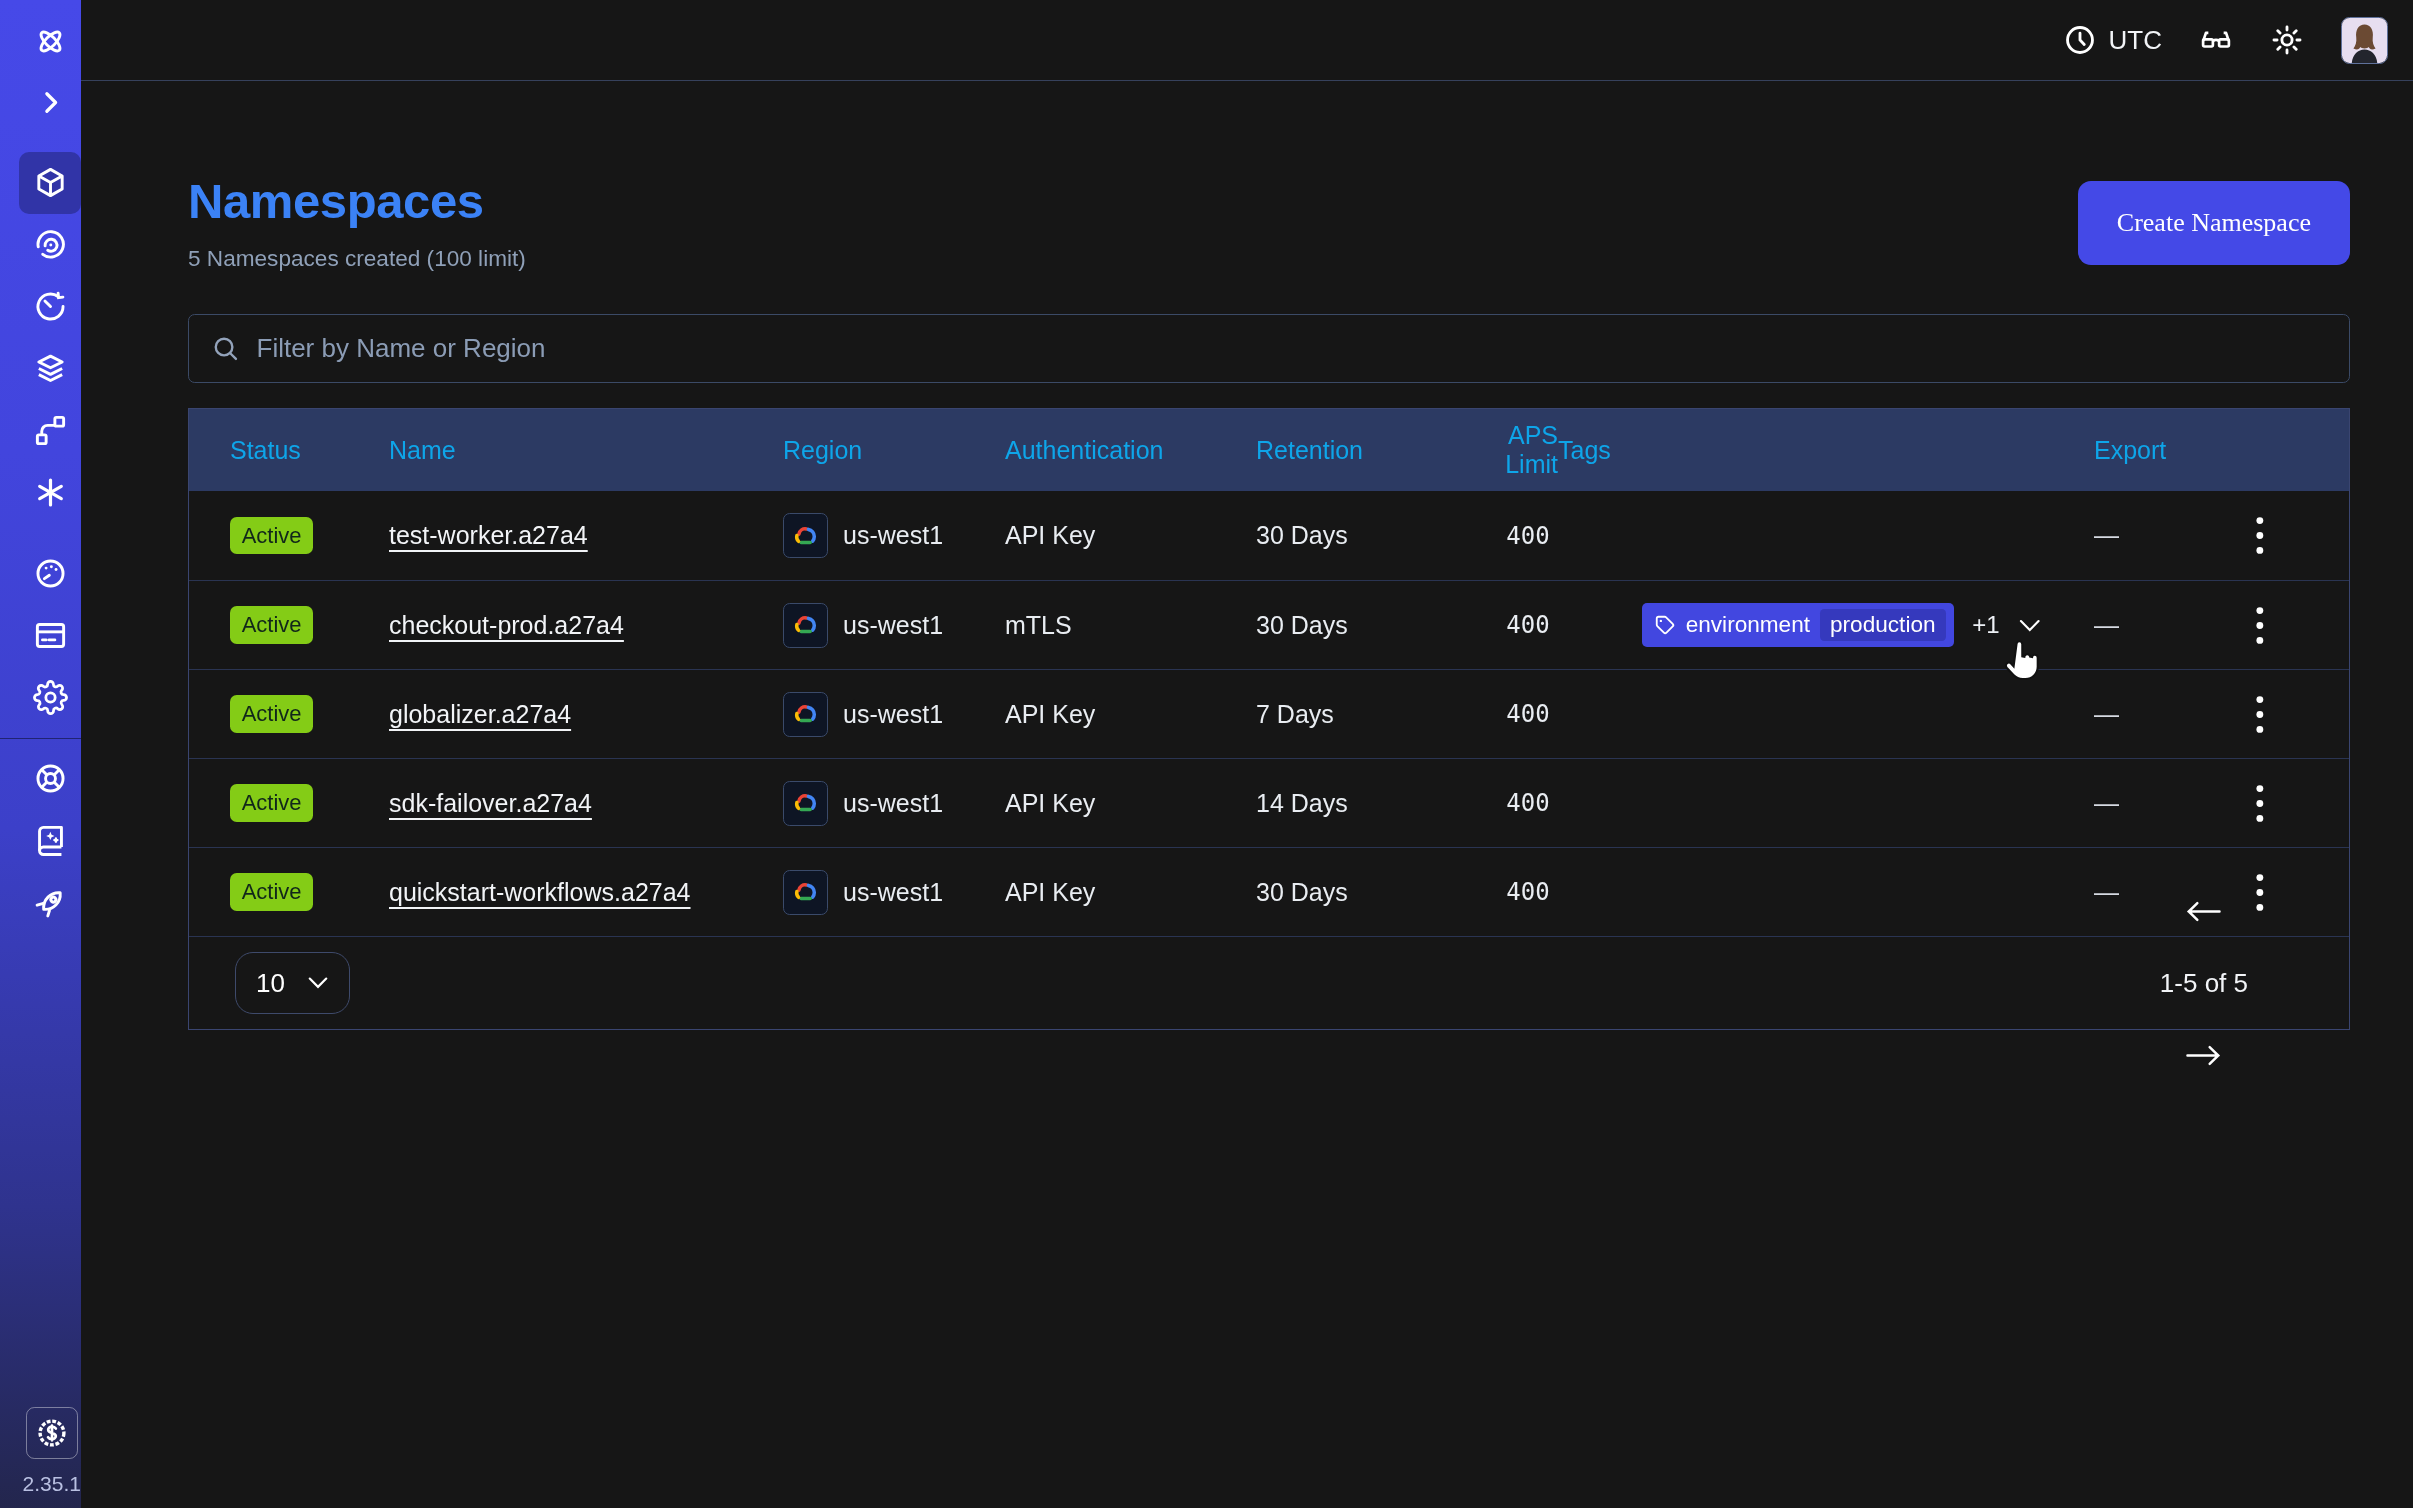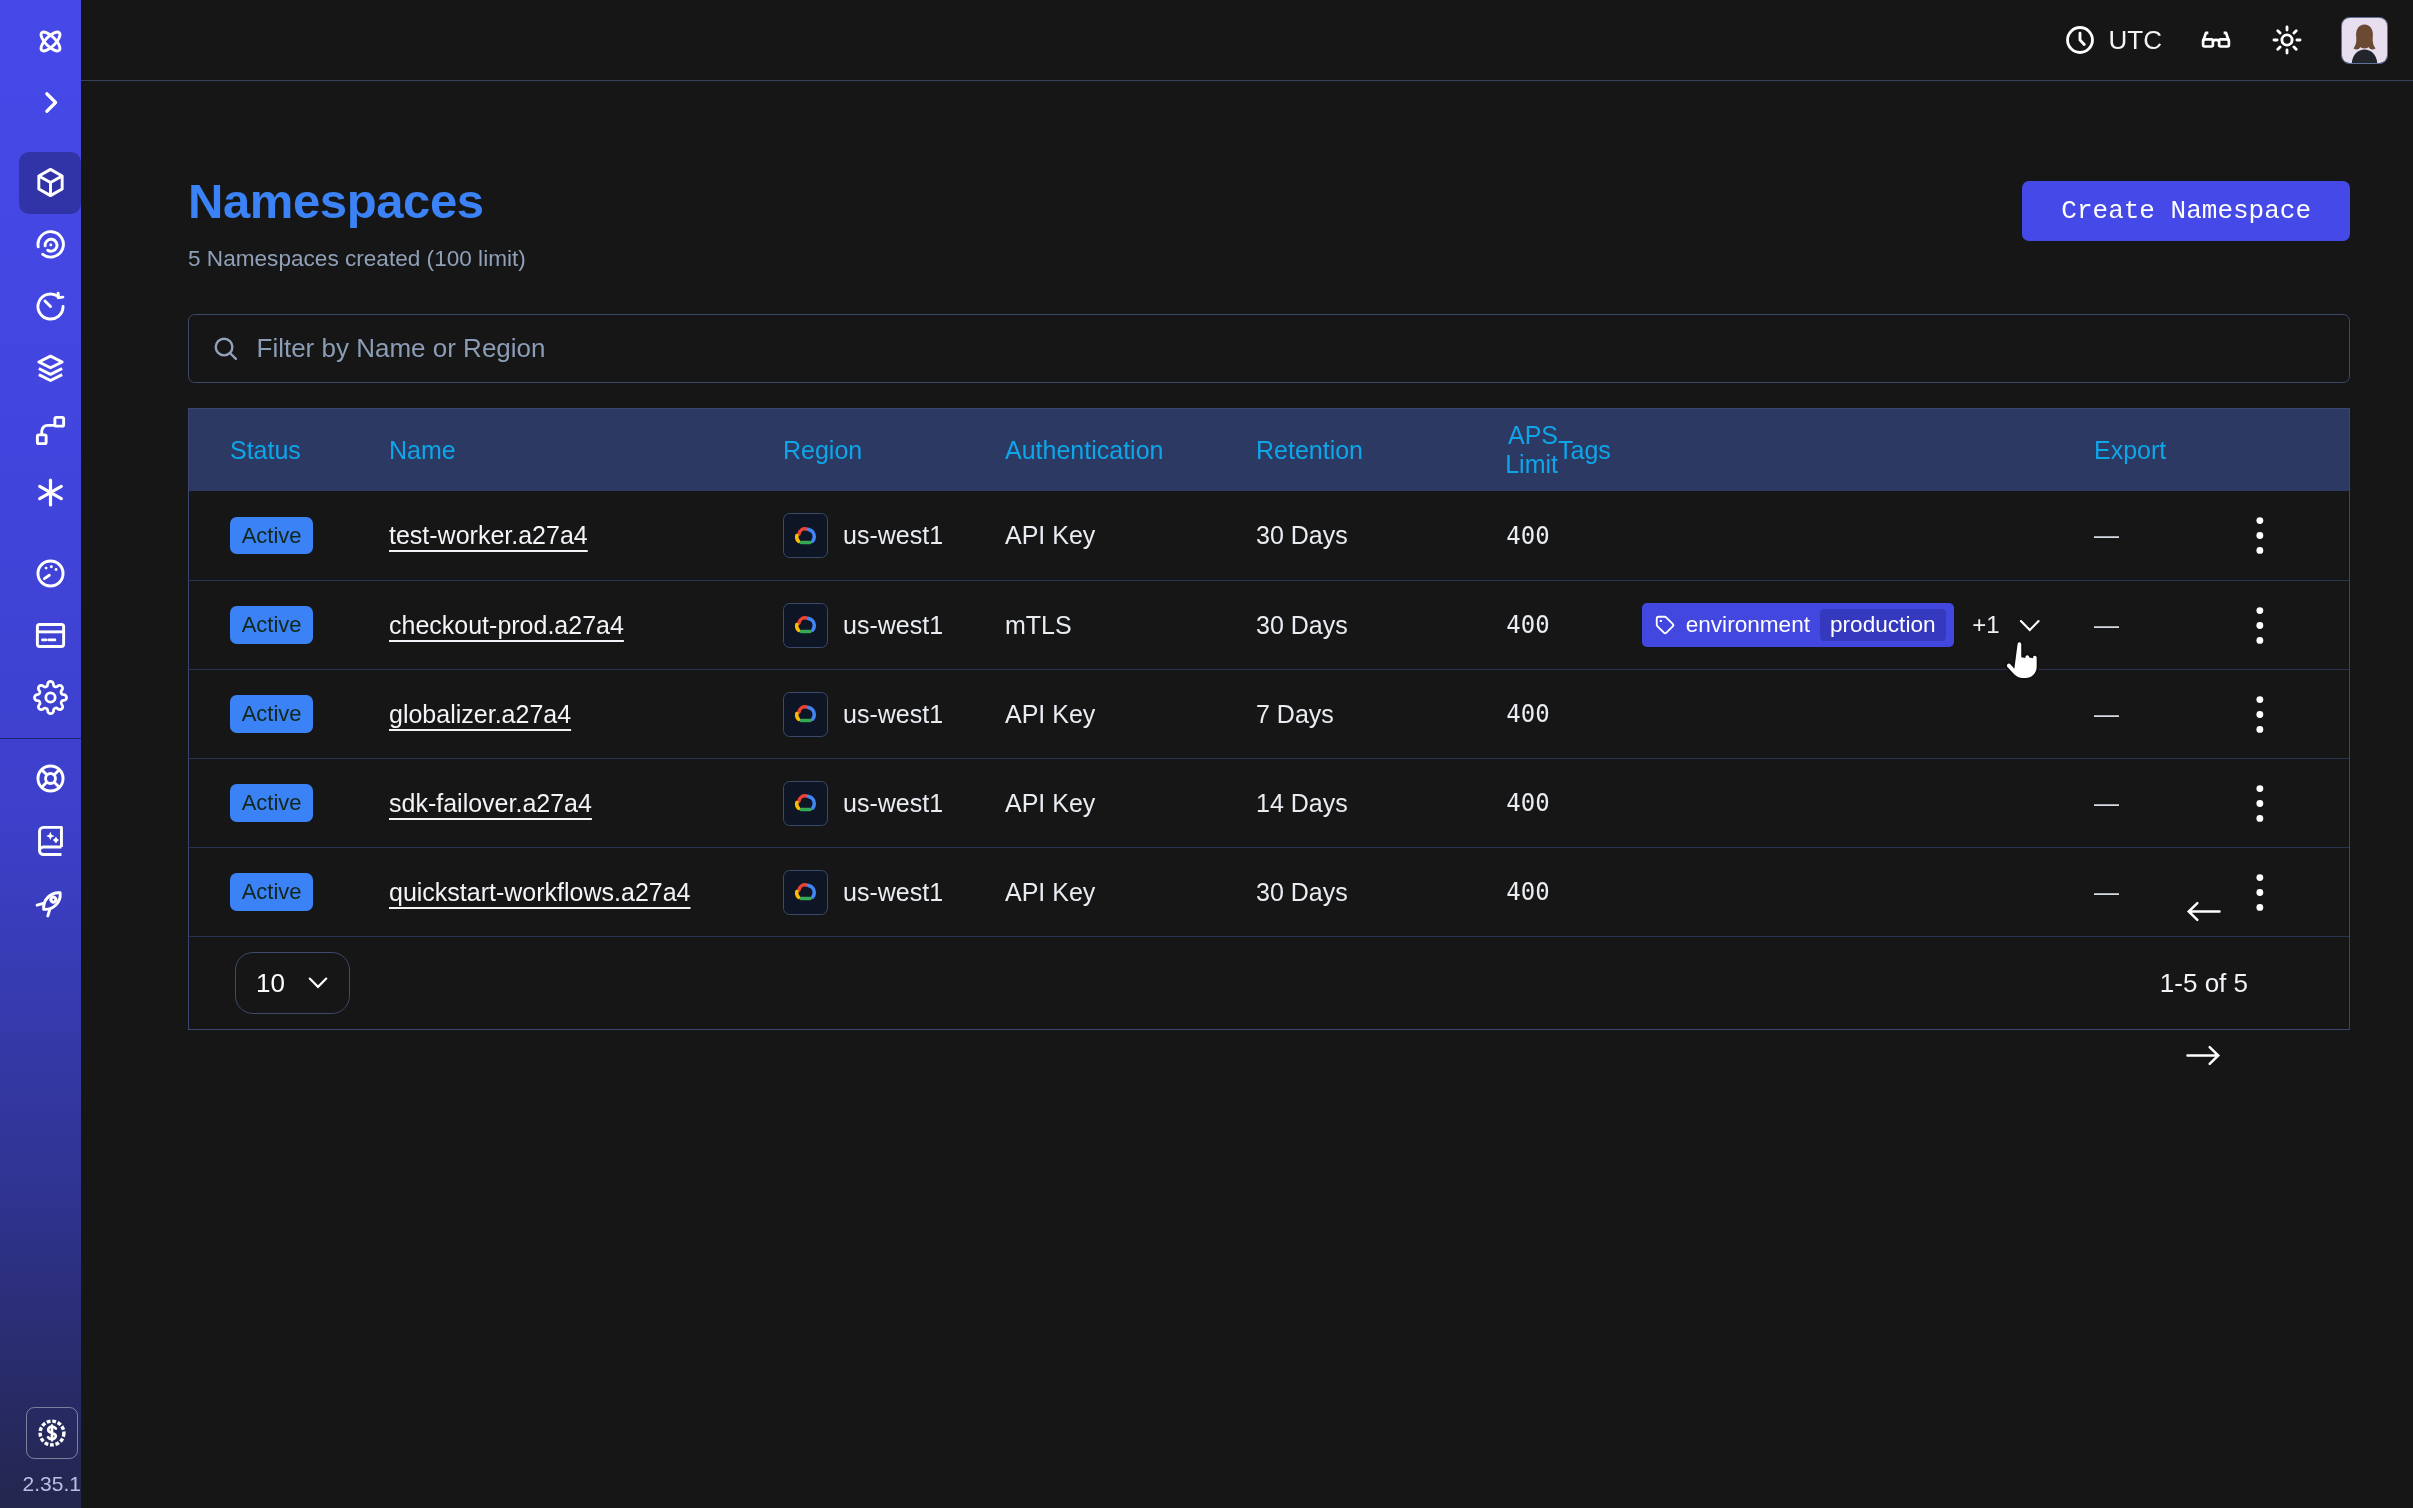--- a/index.html
+++ b/index.html
@@ -29,39 +29,39 @@
   .tz{display:flex;align-items:center;gap:11.7px;font-size:26px;color:#f2f4f7;}
   .icon-btn svg{width:34px;height:34px;display:block;}
   .avatar{width:45px;height:45px;border-radius:8.4px;border:1.7px solid #5f719b;overflow:hidden;flex:none;}
   .avatar svg{width:100%;height:100%;display:block;}
 
   
   .content{padding:0 63px 0 107px;}
   .page-head{display:flex;justify-content:space-between;align-items:flex-start;margin-top:92px;}
   h1{margin:0;font-size:49px;font-weight:700;letter-spacing:-0.4px;color:#3b82f6;}
   .subtitle{margin-top:17px;font-size:22.6px;color:#8fa0b8;}
-  .create-btn{margin-top:8.4px;height:60px;padding:0 39px;border:none;border-radius:7px;
-    background:#4449e7;color:#fff;font-size:26px;font-weight:500;font-family:Liberation Mono, monospace;}
+  .create-btn{margin-top:8.4px;height:84px;padding:0 39px;border:none;border-radius:13px;
+    background:#4449e7;color:#fff;font-size:26px;font-weight:500;font-family:Liberation Serif, serif;}
 
   .filter{margin-top:42px;height:69px;border:1.7px solid #3b4a66;border-radius:6.7px;background:#161616;
     display:flex;align-items:center;gap:15px;padding:0 22px;box-sizing:border-box;}
   .filter svg{width:28.5px;height:28.5px;flex:none;}
   .filter input{flex:1;background:transparent;border:none;outline:none;color:#dfe5ee;
     font-size:26px;font-family:inherit;}
   .filter input::placeholder{color:#8b9cb5;}
 
   
   .table{margin-top:25px;border:1.7px solid #3a4570;box-sizing:border-box;}
   .grid{display:grid;grid-template-columns:159px 394px 222px 251px 197px 105px 536px 97px 1fr;
     align-items:center;padding:0 20px 0 41px;box-sizing:border-box;}
   .thead{height:82px;background:#2c3a63;font-size:25px;font-weight:500;color:#0ea5e9;}
   .th.right{text-align:right;}
   .trow{height:89px;border-top:1.7px solid #2a3452;font-size:25px;color:#e9edf2;}
   .trow:first-child{border-top:none;}
-  .badge{display:inline-block;background:#3b82f6;color:#11271a;font-size:22px;font-weight:500;
+  .badge{display:inline-block;background:#84cc16;color:#11271a;font-size:22px;font-weight:500;
     padding:5.9px 11.7px;border-radius:6.7px;}
   .name{color:#f2f4f7;text-decoration:underline;text-underline-offset:5.9px;text-decoration-thickness:1.7px;}
   .td.region{display:flex;align-items:center;gap:15px;}
   .gcp{width:45px;height:45px;border:1.7px solid #3a4a6a;border-radius:6.7px;background:#0e1524;
     display:flex;align-items:center;justify-content:center;box-sizing:border-box;flex:none;}
   .gcp svg{width:28.5px;height:23.5px;}
   .td.aps{text-align:right;font-family:"DejaVu Sans Mono",monospace;font-size:24px;padding-right:8.4px;}
   .td.tags{display:flex;align-items:center;gap:18.4px;padding-left:84px;}
   .chip{display:inline-flex;align-items:center;gap:10px;background:#4247e0;border-radius:5px;
     padding:5.9px 8.4px 5.9px 11.7px;font-size:22.6px;color:#fff;}

